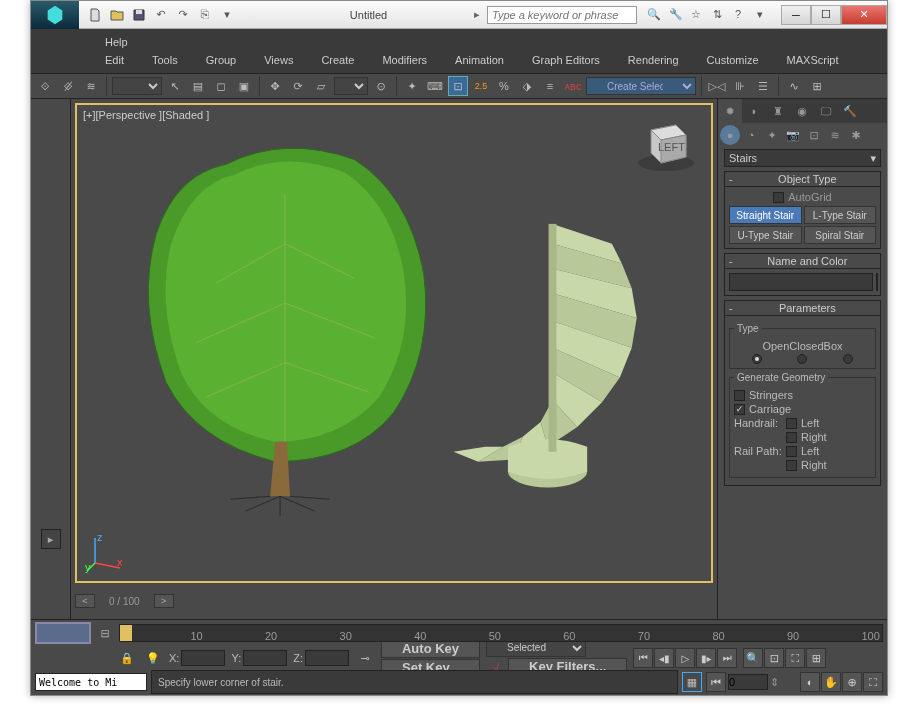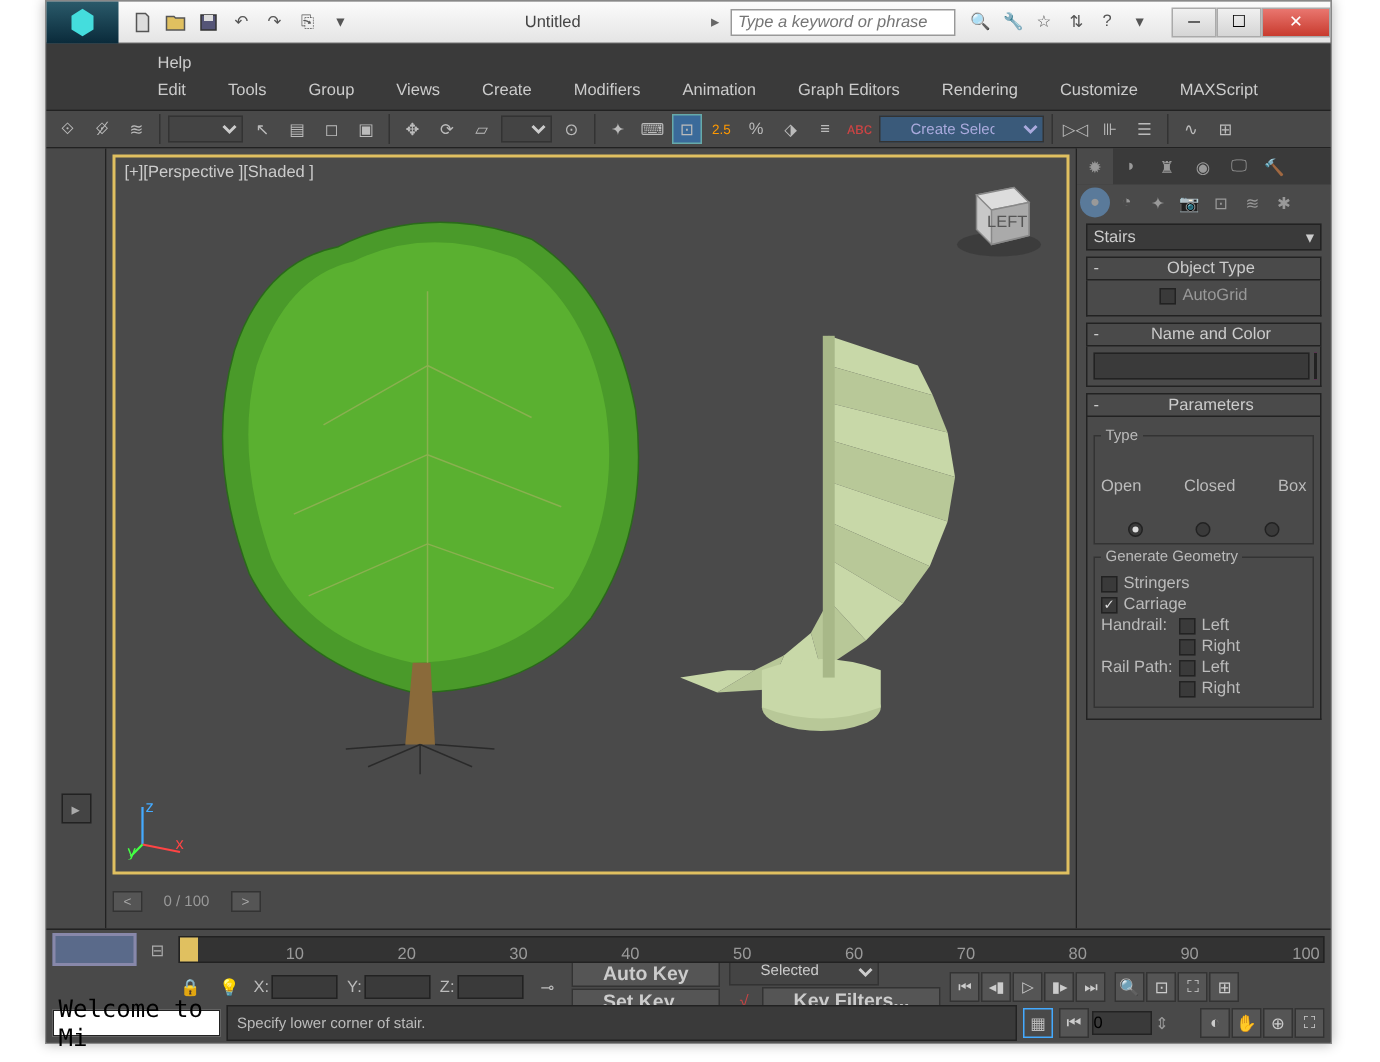--- a/index.html
+++ b/index.html
@@ -69,21 +69,21 @@
 .obj-btn.selected { background: #4a7ab8; color: #fff; }
 .autogrid-row { display: flex; align-items: center; justify-content: center; gap: 4px; color: #999; font-size: 10px; margin-bottom: 3px; }
 .chk { width: 11px; height: 11px; border: 1px solid #222; background: #3a3a3a; display: inline-flex; align-items: center; justify-content: center; color: #ddd; font-size: 9px; cursor: pointer; }
 
 .name-row { display: flex; gap: 3px; }
 .name-input { flex: 1; height: 18px; background: #3a3a3a; border: 1px solid #222; }
 .color-swatch { width: 18px; height: 18px; background: #d848b8; border: 1px solid #222; cursor: pointer; }
 
 .param-group { border: 1px solid #333; margin: 3px 0; padding: 4px; }
 .param-group legend { color: #bbb; font-size: 10px; padding: 0 3px; }
-.radio-row { display: flex; justify-content: space-between; color: #bbb; font-size: 10px; margin: 18px 0; }
+.radio-row { display: flex; justify-content: center; color: #bbb; font-size: 10px; margin: 2px 0; }
 .radio-opts { display: flex; justify-content: space-around; margin-top: 2px; }
 .radio { width: 10px; height: 10px; border-radius: 50%; border: 1px solid #222; background: #3a3a3a; display: inline-flex; align-items: center; justify-content: center; cursor: pointer; }
 .radio.selected::after { content: ''; width: 4px; height: 4px; background: #ddd; border-radius: 50%; }
 
 .check-row { display: flex; align-items: center; gap: 4px; color: #bbb; font-size: 10px; margin: 2px 0; }
 .handrail-row { display: flex; align-items: center; gap: 4px; color: #bbb; font-size: 10px; margin: 2px 0; }
 .handrail-row .label { width: 48px; }
 
 .bottom-area { position: absolute; bottom: 0; left: 0; right: 0; height: 76px; background: #494949; border-top: 1px solid #222; }
 .timeline { height: 26px; display: flex; align-items: center; padding: 0 4px; gap: 4px; }
@@ -93,21 +93,21 @@
 .timeline-slider { position: absolute; left: 0; top: 0; width: 12px; height: 100%; background: #e0c060; }
 
 .status-row { height: 24px; display: flex; align-items: center; padding: 0 4px; gap: 6px; }
 .coord-box { display: flex; align-items: center; gap: 2px; color: #bbb; font-size: 10px; }
 .coord-input { width: 44px; height: 16px; background: #3a3a3a; border: 1px solid #222; }
 .sr-btn { height: 18px; padding: 0 20px; background: #555; border: 1px solid #333; color: #ccc; font-size: 13px; display: flex; align-items: center; cursor: pointer; font-weight: bold; }
 .play-controls { display: flex; gap: 1px; }
 .play-controls .pc { width: 20px; height: 20px; background: #555; border: 1px solid #333; display: flex; align-items: center; justify-content: center; color: #ccc; cursor: pointer; font-size: 10px; }
 
 .prompt-row { height: 24px; display: flex; align-items: center; padding: 0 4px; gap: 4px; }
-.prompt-box { width: 112px; height: 18px; background: #fff; border: 1px solid #222; color: #000; font-family: monospace; font-size: 16px; padding: 0 3px; display: flex; align-items: center; }
+.prompt-box { width: 112px; height: 18px; background: #fff; border: 1px solid #222; color: #000; font-family: monospace; font-size: 10px; padding: 0 3px; display: flex; align-items: center; }
 .status-text { flex: 1; height: 18px; background: #3a3a3a; border: 1px solid #222; color: #bbb; padding: 11px 6px; display: flex; align-items: center; font-size: 10px; }
 
 .nav-tools { display: flex; gap: 1px; }
 .nav-tools .nt { width: 20px; height: 20px; background: #555; border: 1px solid #333; display: flex; align-items: center; justify-content: center; color: #ccc; cursor: pointer; }
 </style>
 </head>
 <body>
 
 <div class="window">
 
@@ -306,20 +306,26 @@
       <div class="rollout">
         <div class="rollout-header">
           <span class="minus">-</span>
             <span class="title">Object Type</span>
         </div>
         <div class="rollout-body">
           <div class="autogrid-row">
             <span class="chk"></span>
             <span>AutoGrid</span>
           </div>
+          <div class="obj-grid" id="obj-grid">
+              <div class="obj-btn selected">Straight Stair</div>
+              <div class="obj-btn">L-Type Stair</div>
+              <div class="obj-btn">U-Type Stair</div>
+              <div class="obj-btn">Spiral Stair</div>
+            </div>
         </div>
       </div>
 
       <div class="rollout">
         <div class="rollout-header">
           <span class="minus">-</span>
             <span class="title">Name and Color</span>
         </div>
         <div class="rollout-body">
           <div class="name-row">

